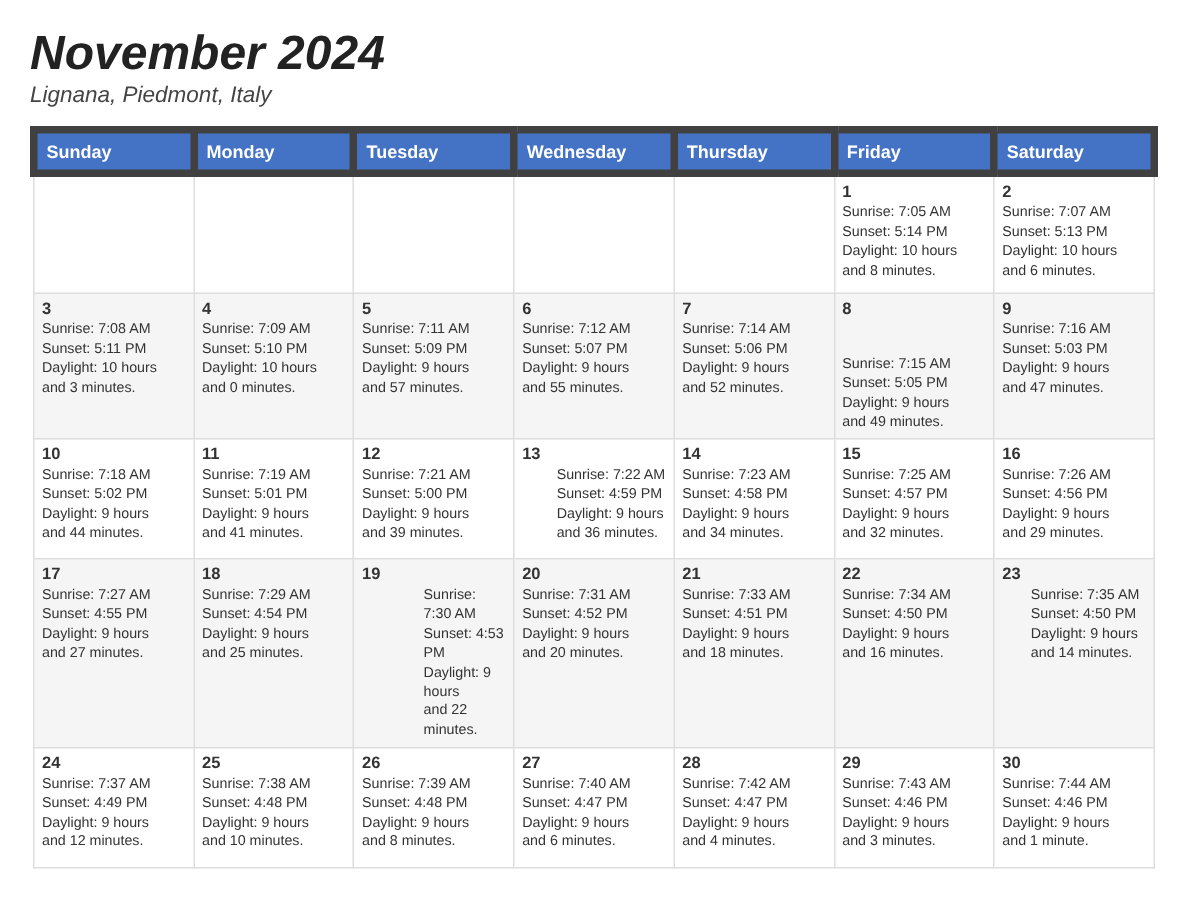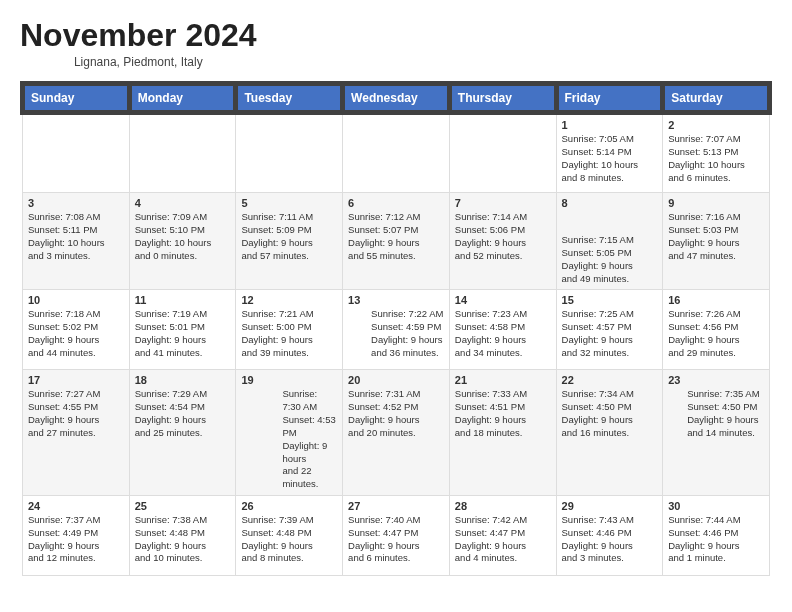--- a/index.html
+++ b/index.html
@@ -29,30 +29,31 @@
       display: flex;
       align-items: center;
       gap: 2px;
     }
     .logo-icon {
       width: 18px;
       height: 14px;
       margin-left: 1px;
     }
     .title-area {
-      text-align: center;
+      text-align: left;
+      font-style: italic;
     }
     .month-title {
       font-size: 32px;
       font-weight: bold;
       color: #222;
       line-height: 1.1;
     }
     .location {
-      font-size: 12px;
+      font-size: 15px;
       color: #444;
       margin-top: 2px;
     }
     .calendar {
       width: 100%;
       border-collapse: collapse;
       border: 1px solid #ccc;
     }
     .calendar th {
       background: #4472c4;

